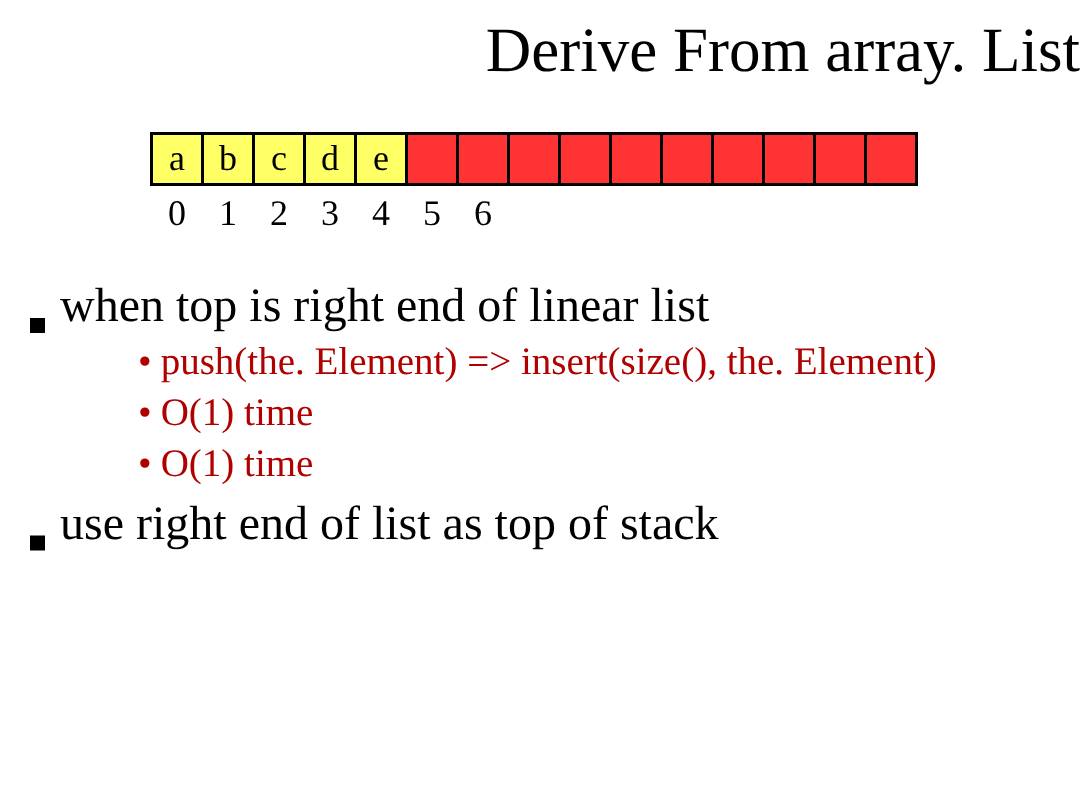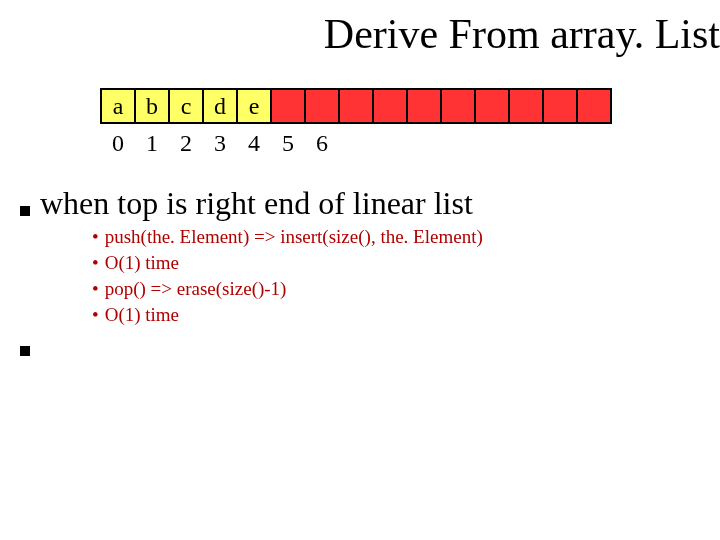--- a/index.html
+++ b/index.html
@@ -58,32 +58,32 @@
   }
   .idx:first-child { margin-left: 0; }
   .content {
     margin-top: 28px;
     margin-left: 20px;
   }
   .lvl1 {
     font-size: 32px;
     margin-top: 6px;
     display: flex;
-    align-items: center;
+    align-items: flex-end;
   }
   .sq {
     width: 10px;
     height: 10px;
     background: #000;
     flex: 0 0 10px;
     margin-top: 14px;
     margin-right: 10px;
   }
   .lvl2 {
-    font-size: 19px;
+    font-size: 26px;
     color: #b00000;
     margin-left: 72px;
     margin-top: 4px;
   }
   .lvl2 .dot {
     margin-right: 6px;
   }
 </style>
 </head>
 <body>
@@ -121,20 +121,20 @@
       </div>
   </div>
 
   <div class="content" id="content">
       <div class="lvl1">
         <div class="sq"></div>
         <div>when top is right end of linear list</div>
       </div>
       <div class="lvl2"><span class="dot">•</span><span>push(the. Element) =&gt; insert(size(), the. Element)</span></div>
       <div class="lvl2"><span class="dot">•</span><span>O(1) time</span></div>
-      <div class="lvl2"><span class="dot">•</span><span>pop() =&gt; erase(size()-1)</span></div>
       <div class="lvl2"><span class="dot">•</span><span>O(1) time</span></div>
       <div class="lvl1">
         <div class="sq"></div>
+        <div>use right end of list as top of stack</div>
       </div>
     </div>
 
 </div>
 
 </body></html>

